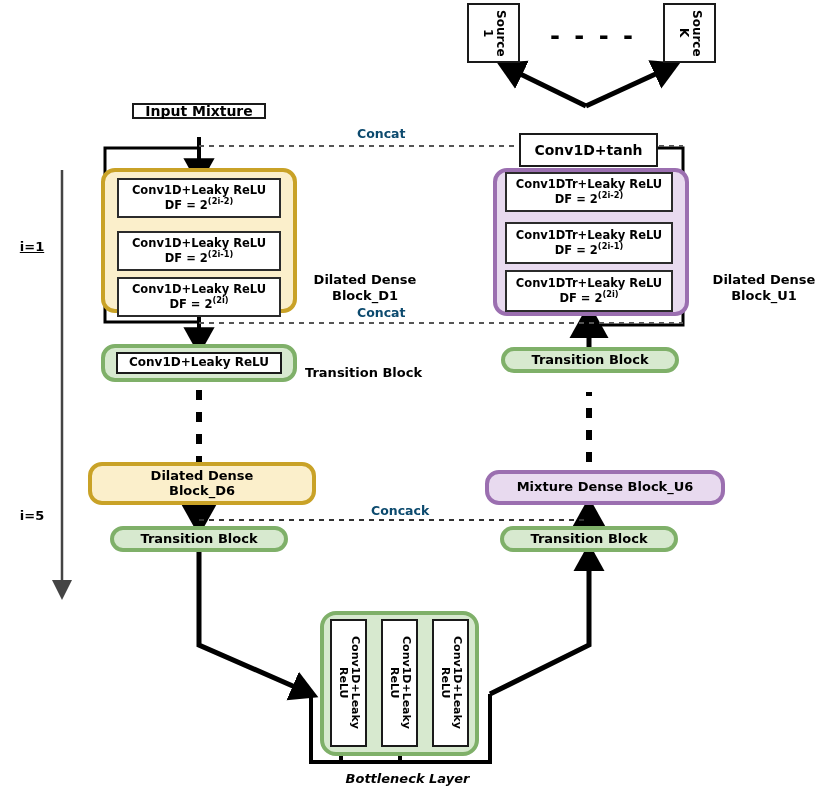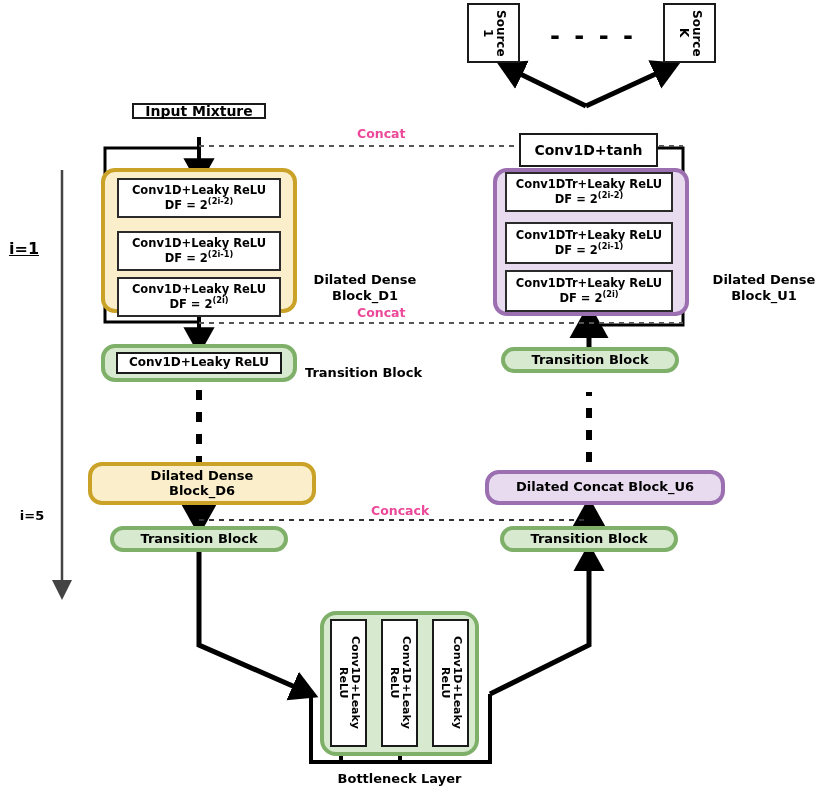--- a/index.html
+++ b/index.html
@@ -21,21 +21,21 @@
   .yellow{background:#FBEFCB;border:4px solid #C9A227;}
   .purple{background:#E8DAEF;border:4px solid #9B6FB0;}
   .green{background:#D7E9CF;border:4px solid #7FB069;}
 
   .lbl{position:absolute;font-weight:bold;color:#000;text-align:center;line-height:1.2;}
 
   .vert{writing-mode:vertical-rl;text-orientation:mixed;}
 
   sup{font-size:.72em;vertical-align:super;}
 
-  .concat{position:absolute;font-weight:bold;color:#ec4899;}
+  .concat{position:absolute;font-weight:bold;color:#0c4a6e;}
 </style>
 </head>
 <body>
 
 <div id="stage">
 
   <svg class="edges" viewBox="0 0 830 799">
     <defs>
       <marker id="ah" markerWidth="9" markerHeight="9" refX="5.2" refY="4.5" orient="auto" markerUnits="strokeWidth">
         <path d="M0,0.6 L7,4.5 L0,8.4 z" fill="#000"></path>
@@ -184,39 +184,39 @@
   <div class="lbl" style="left:700px;top:272px;width:128px;font-size:13px;">
     <div>Dilated Dense</div>
     <div>Block_U1</div>
   </div>
 
   <div class="box round green" style="left:501px;top:347px;width:178px;height:26px;font-size:13px;">
     <span>Transition Block</span>
   </div>
 
   <div class="box round purple" style="left:485px;top:470px;width:240px;height:35px;font-size:13px;">
-    <span>Dilated Concat Block_U6</span>
+    <span>Mixture Dense Block_U6</span>
   </div>
 
   <div class="box round green" style="left:500px;top:526px;width:178px;height:26px;font-size:13px;">
     <span>Transition Block</span>
   </div>
 
   <div class="box round green" style="left:320px;top:611px;width:159px;height:145px;border-radius:16px;"></div>
   <div class="box plain" style="left:330px;top:619px;width:37px;height:128px;font-size:11px;">
     <span class="vert">Conv1D+Leaky ReLU</span>
   </div>
   <div class="box plain" style="left:381px;top:619px;width:37px;height:128px;font-size:11px;">
     <span class="vert">Conv1D+Leaky ReLU</span>
   </div>
   <div class="box plain" style="left:432px;top:619px;width:37px;height:128px;font-size:11px;">
     <span class="vert">Conv1D+Leaky ReLU</span>
   </div>
-  <div class="lbl" style="left:320px;top:771px;width:159px;font-size:13px;">Bottleneck Layer</div>
+  <div class="lbl" style="left:328px;top:771px;width:159px;font-size:13px;font-style:italic;">Bottleneck Layer</div>
 
   <div class="concat" style="left:357px;top:126px;font-size:12.5px;">Concat</div>
   <div class="concat" style="left:357px;top:305px;font-size:12.5px;">Concat</div>
   <div class="concat" style="left:371px;top:503px;font-size:12.5px;">Concack</div>
 
-  <div class="lbl" style="left:0;top:239px;width:48px;font-size:16px;text-decoration:underline;">i=1</div>
+  <div class="lbl" style="left:8px;top:239px;width:48px;font-size:13px;text-decoration:underline;">i=1</div>
   <div class="lbl" style="left:8px;top:508px;width:48px;font-size:13px;">i=5</div>
 
 </div>
 
 </body></html>

